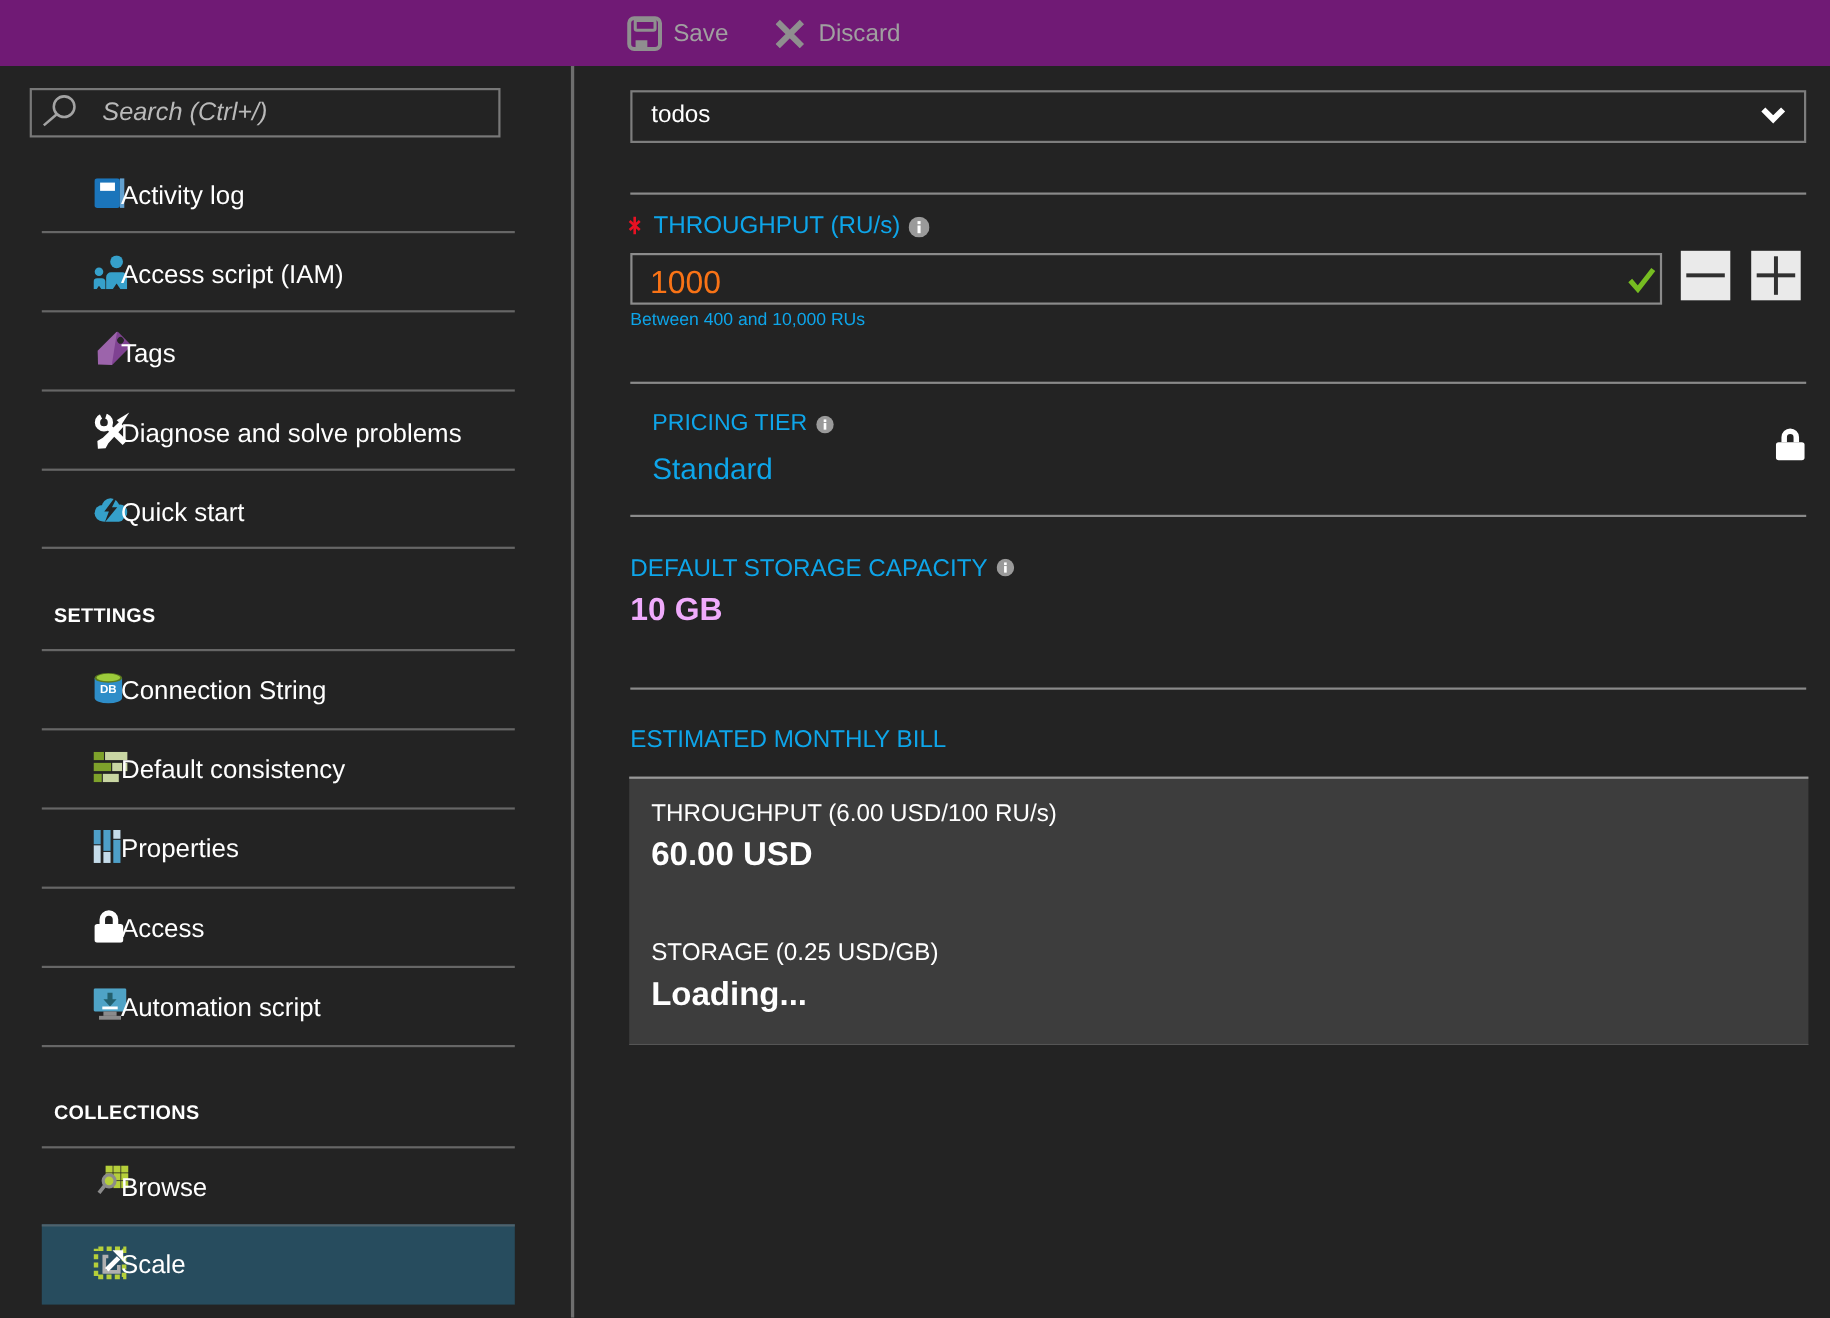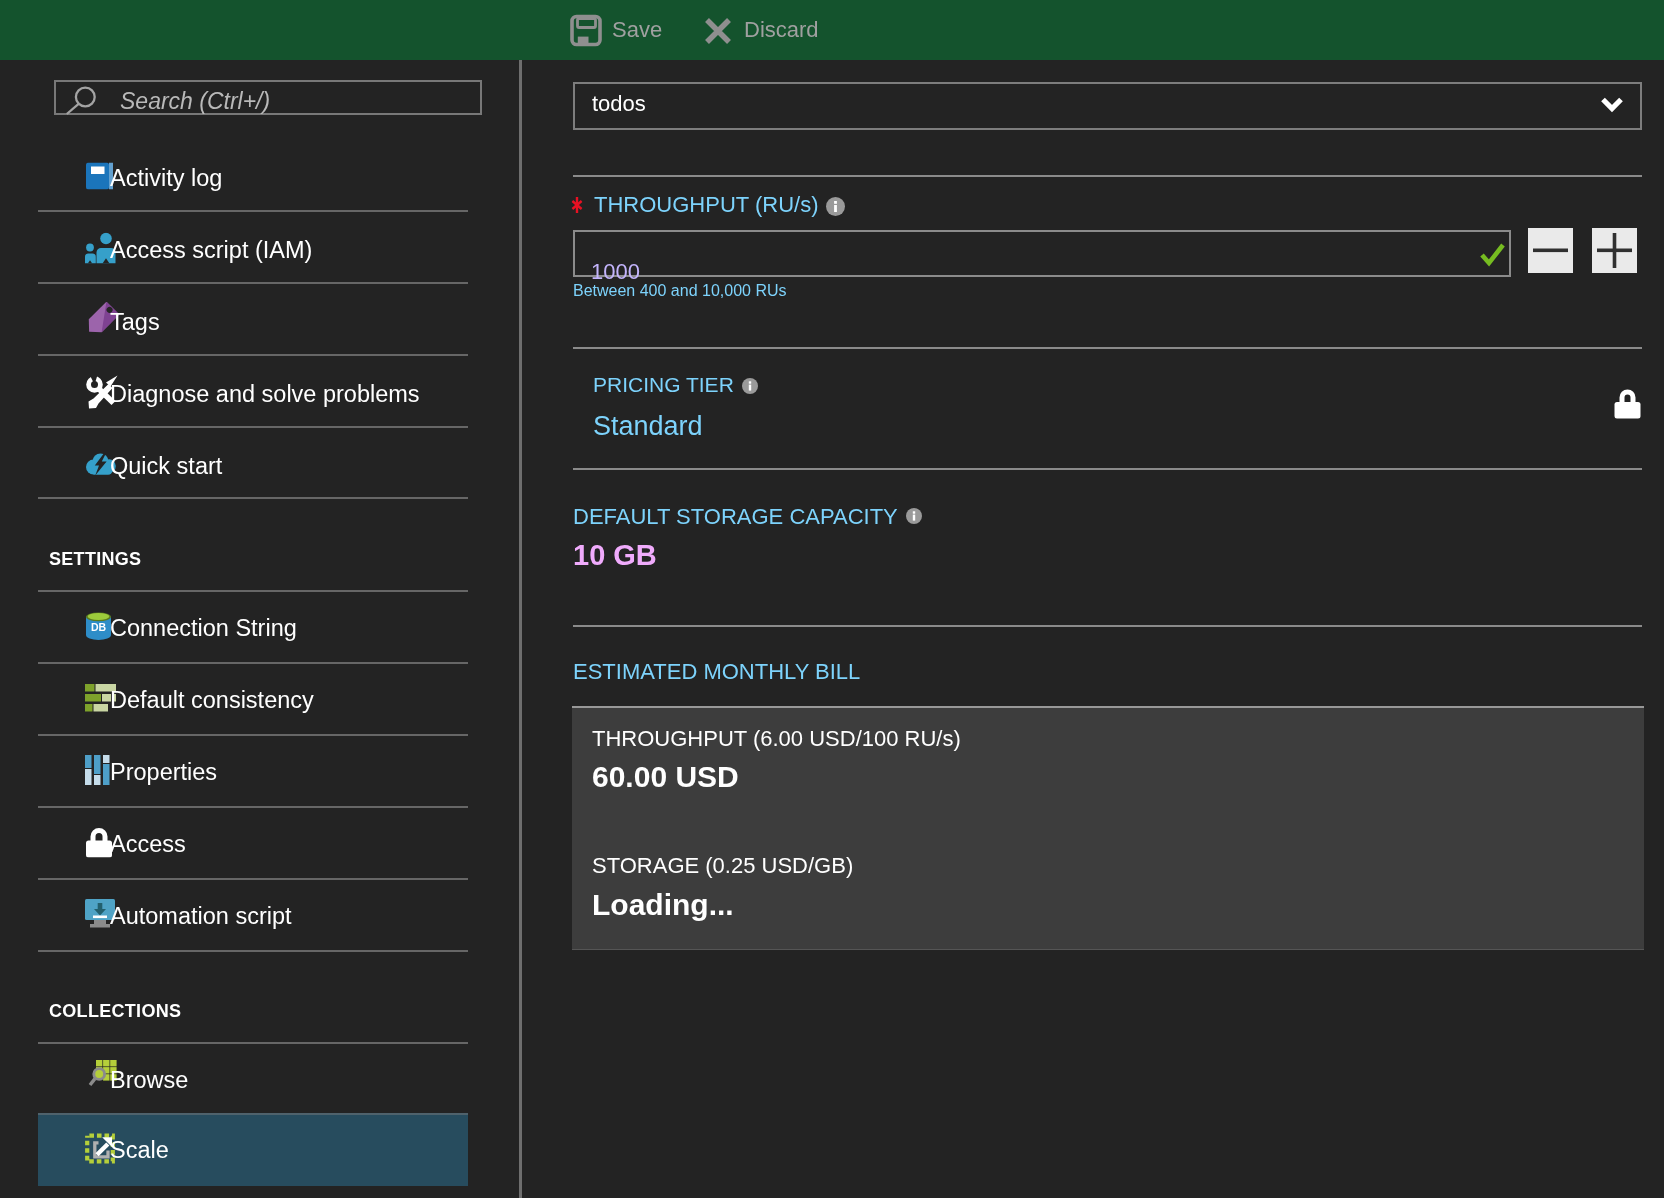--- a/index.html
+++ b/index.html
@@ -1,39 +1,39 @@
 <!DOCTYPE html>
 <html><head>
 <meta charset="utf-8">
 <style>
   * { margin:0; padding:0; box-sizing:border-box; }
   html,body { width:1664px; height:1198px; overflow:hidden; }
   body { font-family:"Liberation Sans", sans-serif; background:#232323; }
   #page { position:relative; width:1664px; height:1198px; background:#232323; }
-  #topbar { position:absolute; left:0; top:0; width:1664px; height:60px; background:#14532d; }
+  #topbar { position:absolute; left:0; top:0; width:1664px; height:60px; background:#701a75; }
   .cmd { position:absolute; top:0; height:60px; display:flex; align-items:center; color:#a0a0a0; font-size:22px; }
   .cmd svg { display:block; }
   #vdiv { position:absolute; left:519px; top:60px; width:3px; height:1138px; background:#6e6e6e; }
   #sidebar { position:absolute; left:0; top:60px; width:519px; height:1138px; background:#232323; }
   .sep { position:absolute; left:38px; width:430px; height:1.5px; background:#666666; }
   .mitem { position:absolute; left:0; width:441px; height:72px; }
   .mitem .mico { position:absolute; left:57px; top:50%; transform:translateY(-50%);margin-left:28px; }
   .mitem .mtxt { position:absolute; left:110px; top:50%; transform:translateY(-50%); color:#ffffff; font-size:23.5px; white-space:nowrap; }
   .shead { position:absolute; left:49px; color:#ffffff; font-size:18px; font-weight:bold; letter-spacing:0.3px; white-space:nowrap; }
-  #searchbox { position:absolute; left:54px; top:20px; width:428px; height:35px; border:2px solid #787878; }
+  #searchbox { position:absolute; left:27px; top:20px; width:428px; height:45px; border:2px solid #787878; }
   #searchtxt { position:absolute; left:64px; top:6px; font-style:italic; color:#b9b9b9; font-size:23px; }
   #scalesel { position:absolute; left:38px; top:1053px; width:430px; height:73px; background:#274c5e; border-top:2px solid #4f626c; }
   
   .cline { position:absolute; left:573px; width:1069px; height:1.5px; background:#8a8a8a; }
-  .clabel { position:absolute; color:#7dd3fc; font-size:22px; white-space:nowrap; }
+  .clabel { position:absolute; color:#0ea5e9; font-size:22px; white-space:nowrap; }
   .cbig { position:absolute; color:#f0abfc; font-size:29px; font-weight:bold; white-space:nowrap; }
   #todosbox { position:absolute; left:573px; top:82px; width:1069px; height:48px; border:2px solid #7d7d7d; }
   #todostxt { position:absolute; left:17px; top:7px; color:#fff; font-size:22px; }
   #tinput { position:absolute; left:573px; top:230px; width:938px; height:47px; border:2px solid #8b8b8b; }
-  #tinput span { position:absolute; left:16px; top:27px; color:#c4b5fd; font-size:22px; }
+  #tinput span { position:absolute; left:16px; top:9px; color:#f97316; font-size:29px; }
   .stepbtn { position:absolute; top:228px; width:45px; height:45px; background:#eaeaea; }
   .infoc { display:inline-block; vertical-align:middle; }
   #panel { position:absolute; left:572px; top:706px; width:1072px; height:244px; background:#3d3d3d; border-top:2px solid #989898; border-bottom:1px solid #555555; }
   .ptxt { position:absolute; left:20px; color:#fff; white-space:nowrap; }
 </style>
 </head>
 <body>
 <div id="page">
 
   <div id="topbar">

